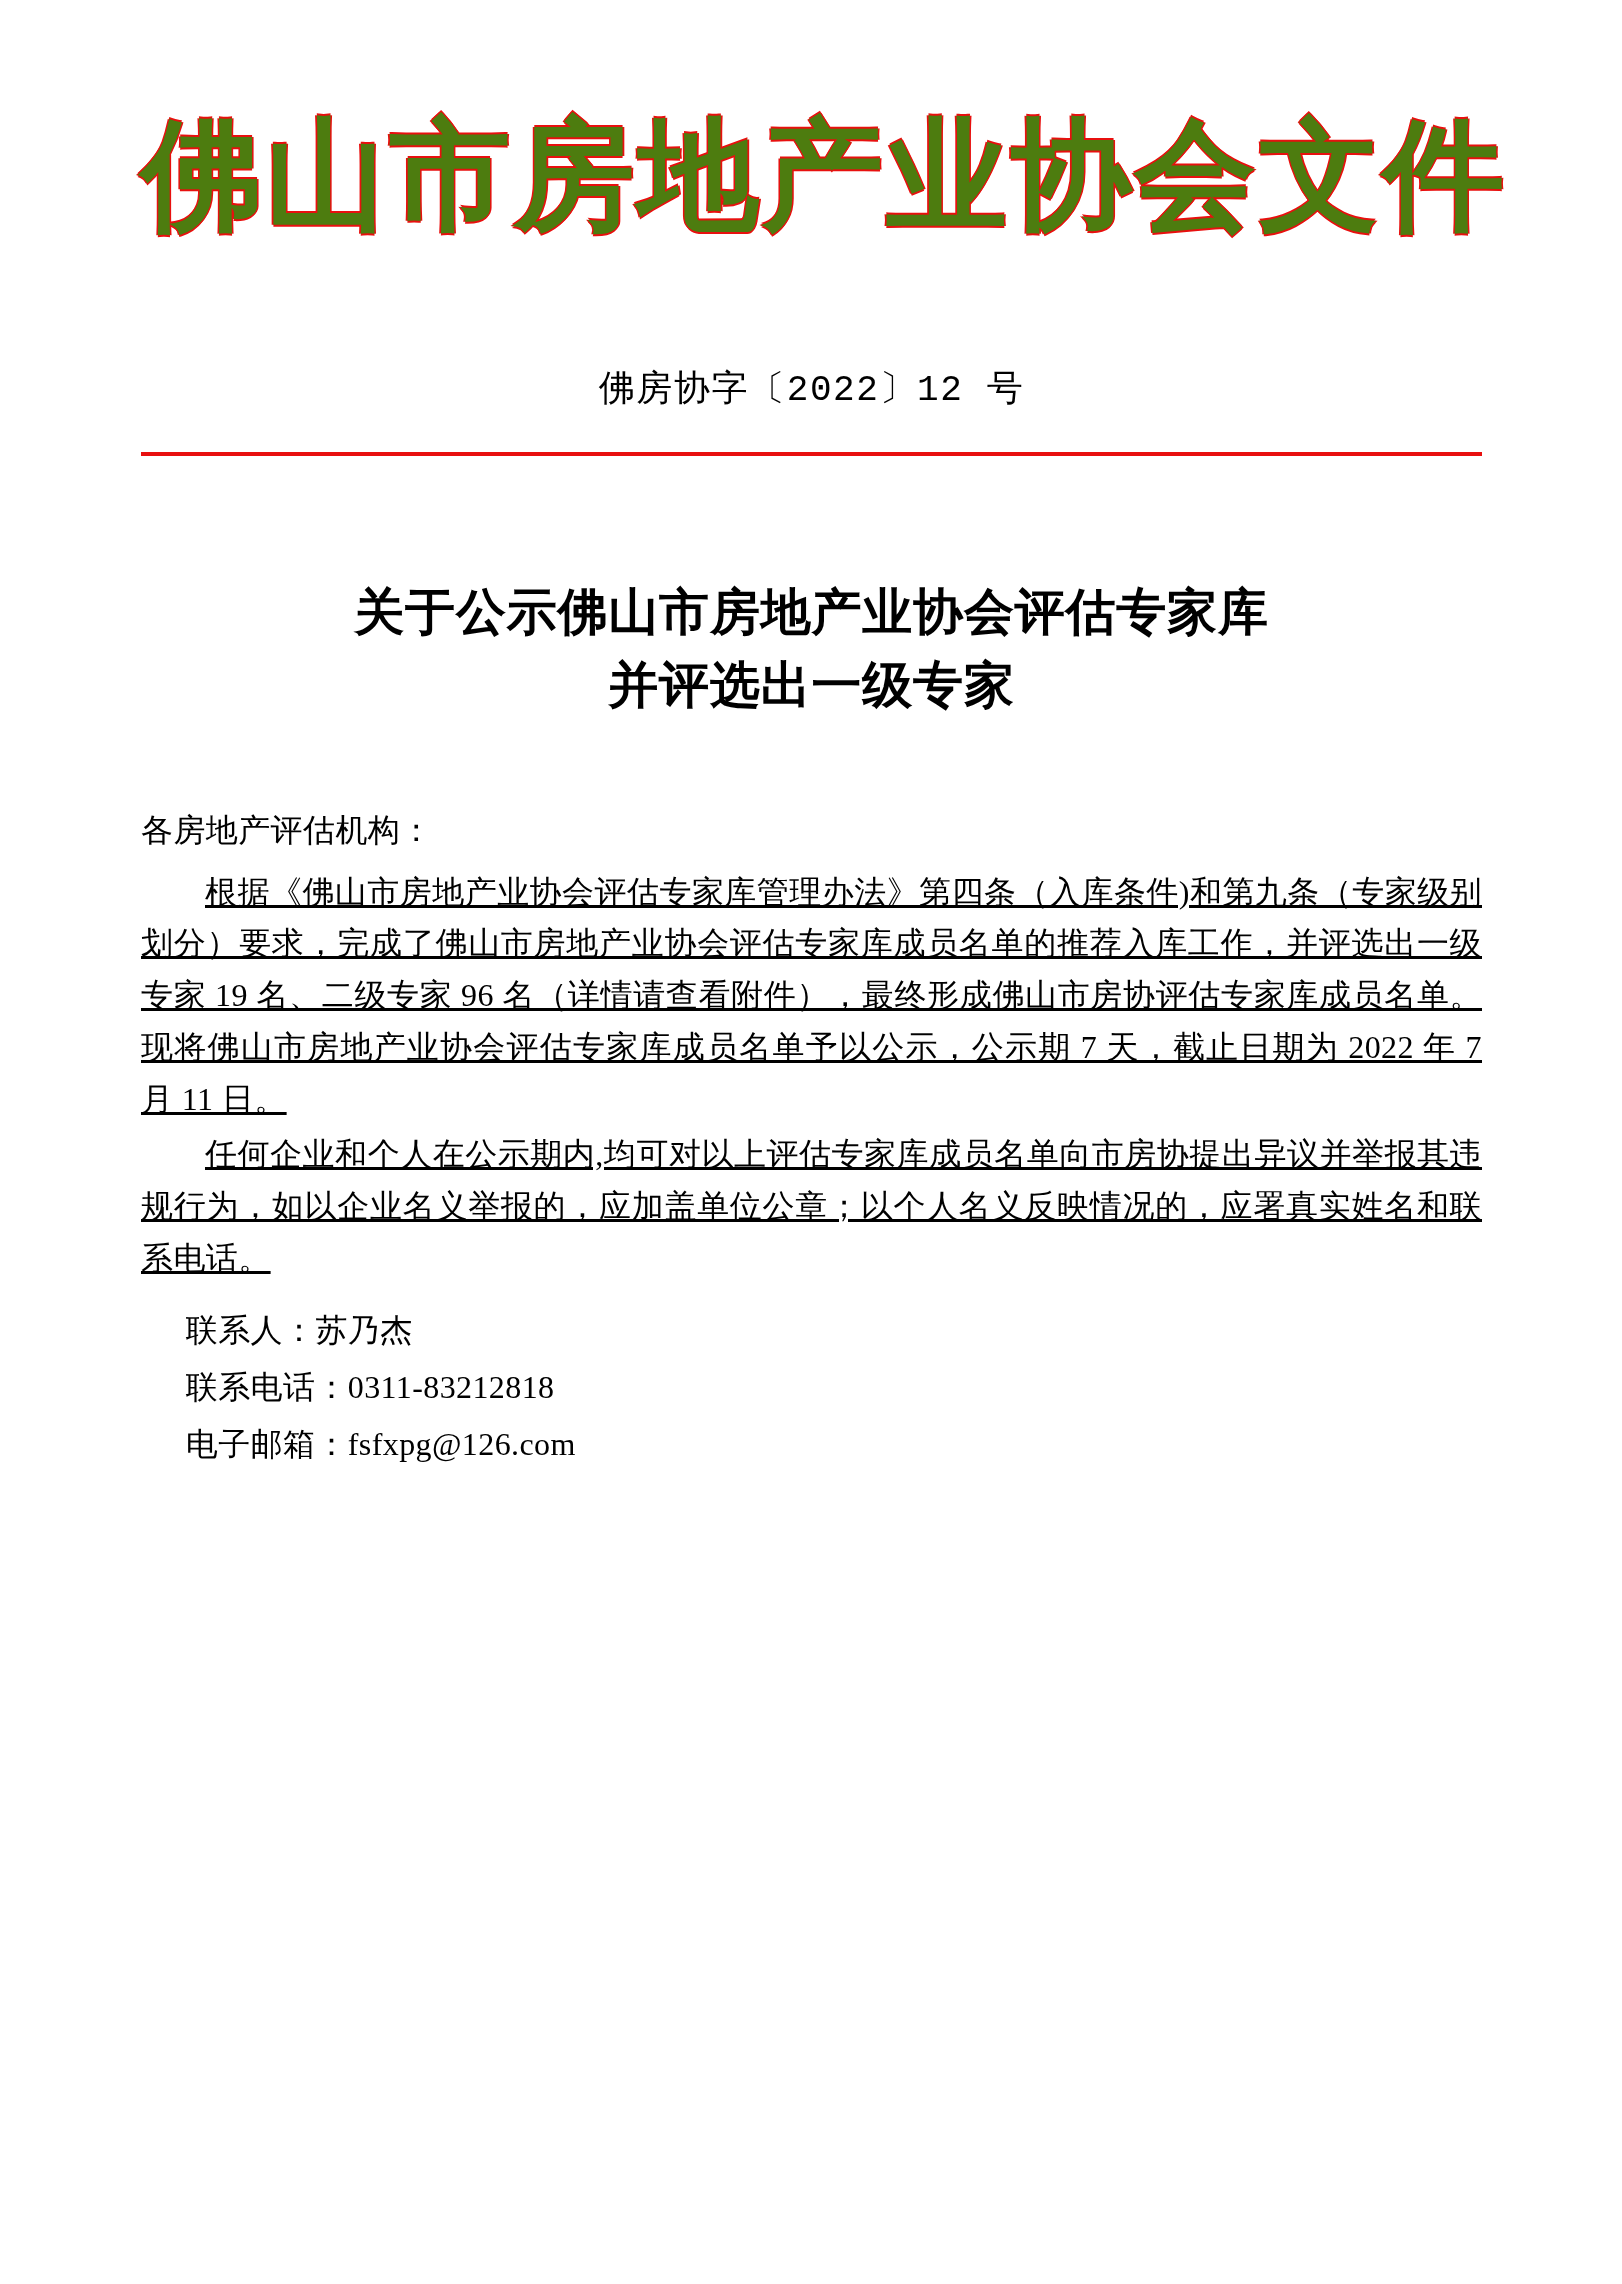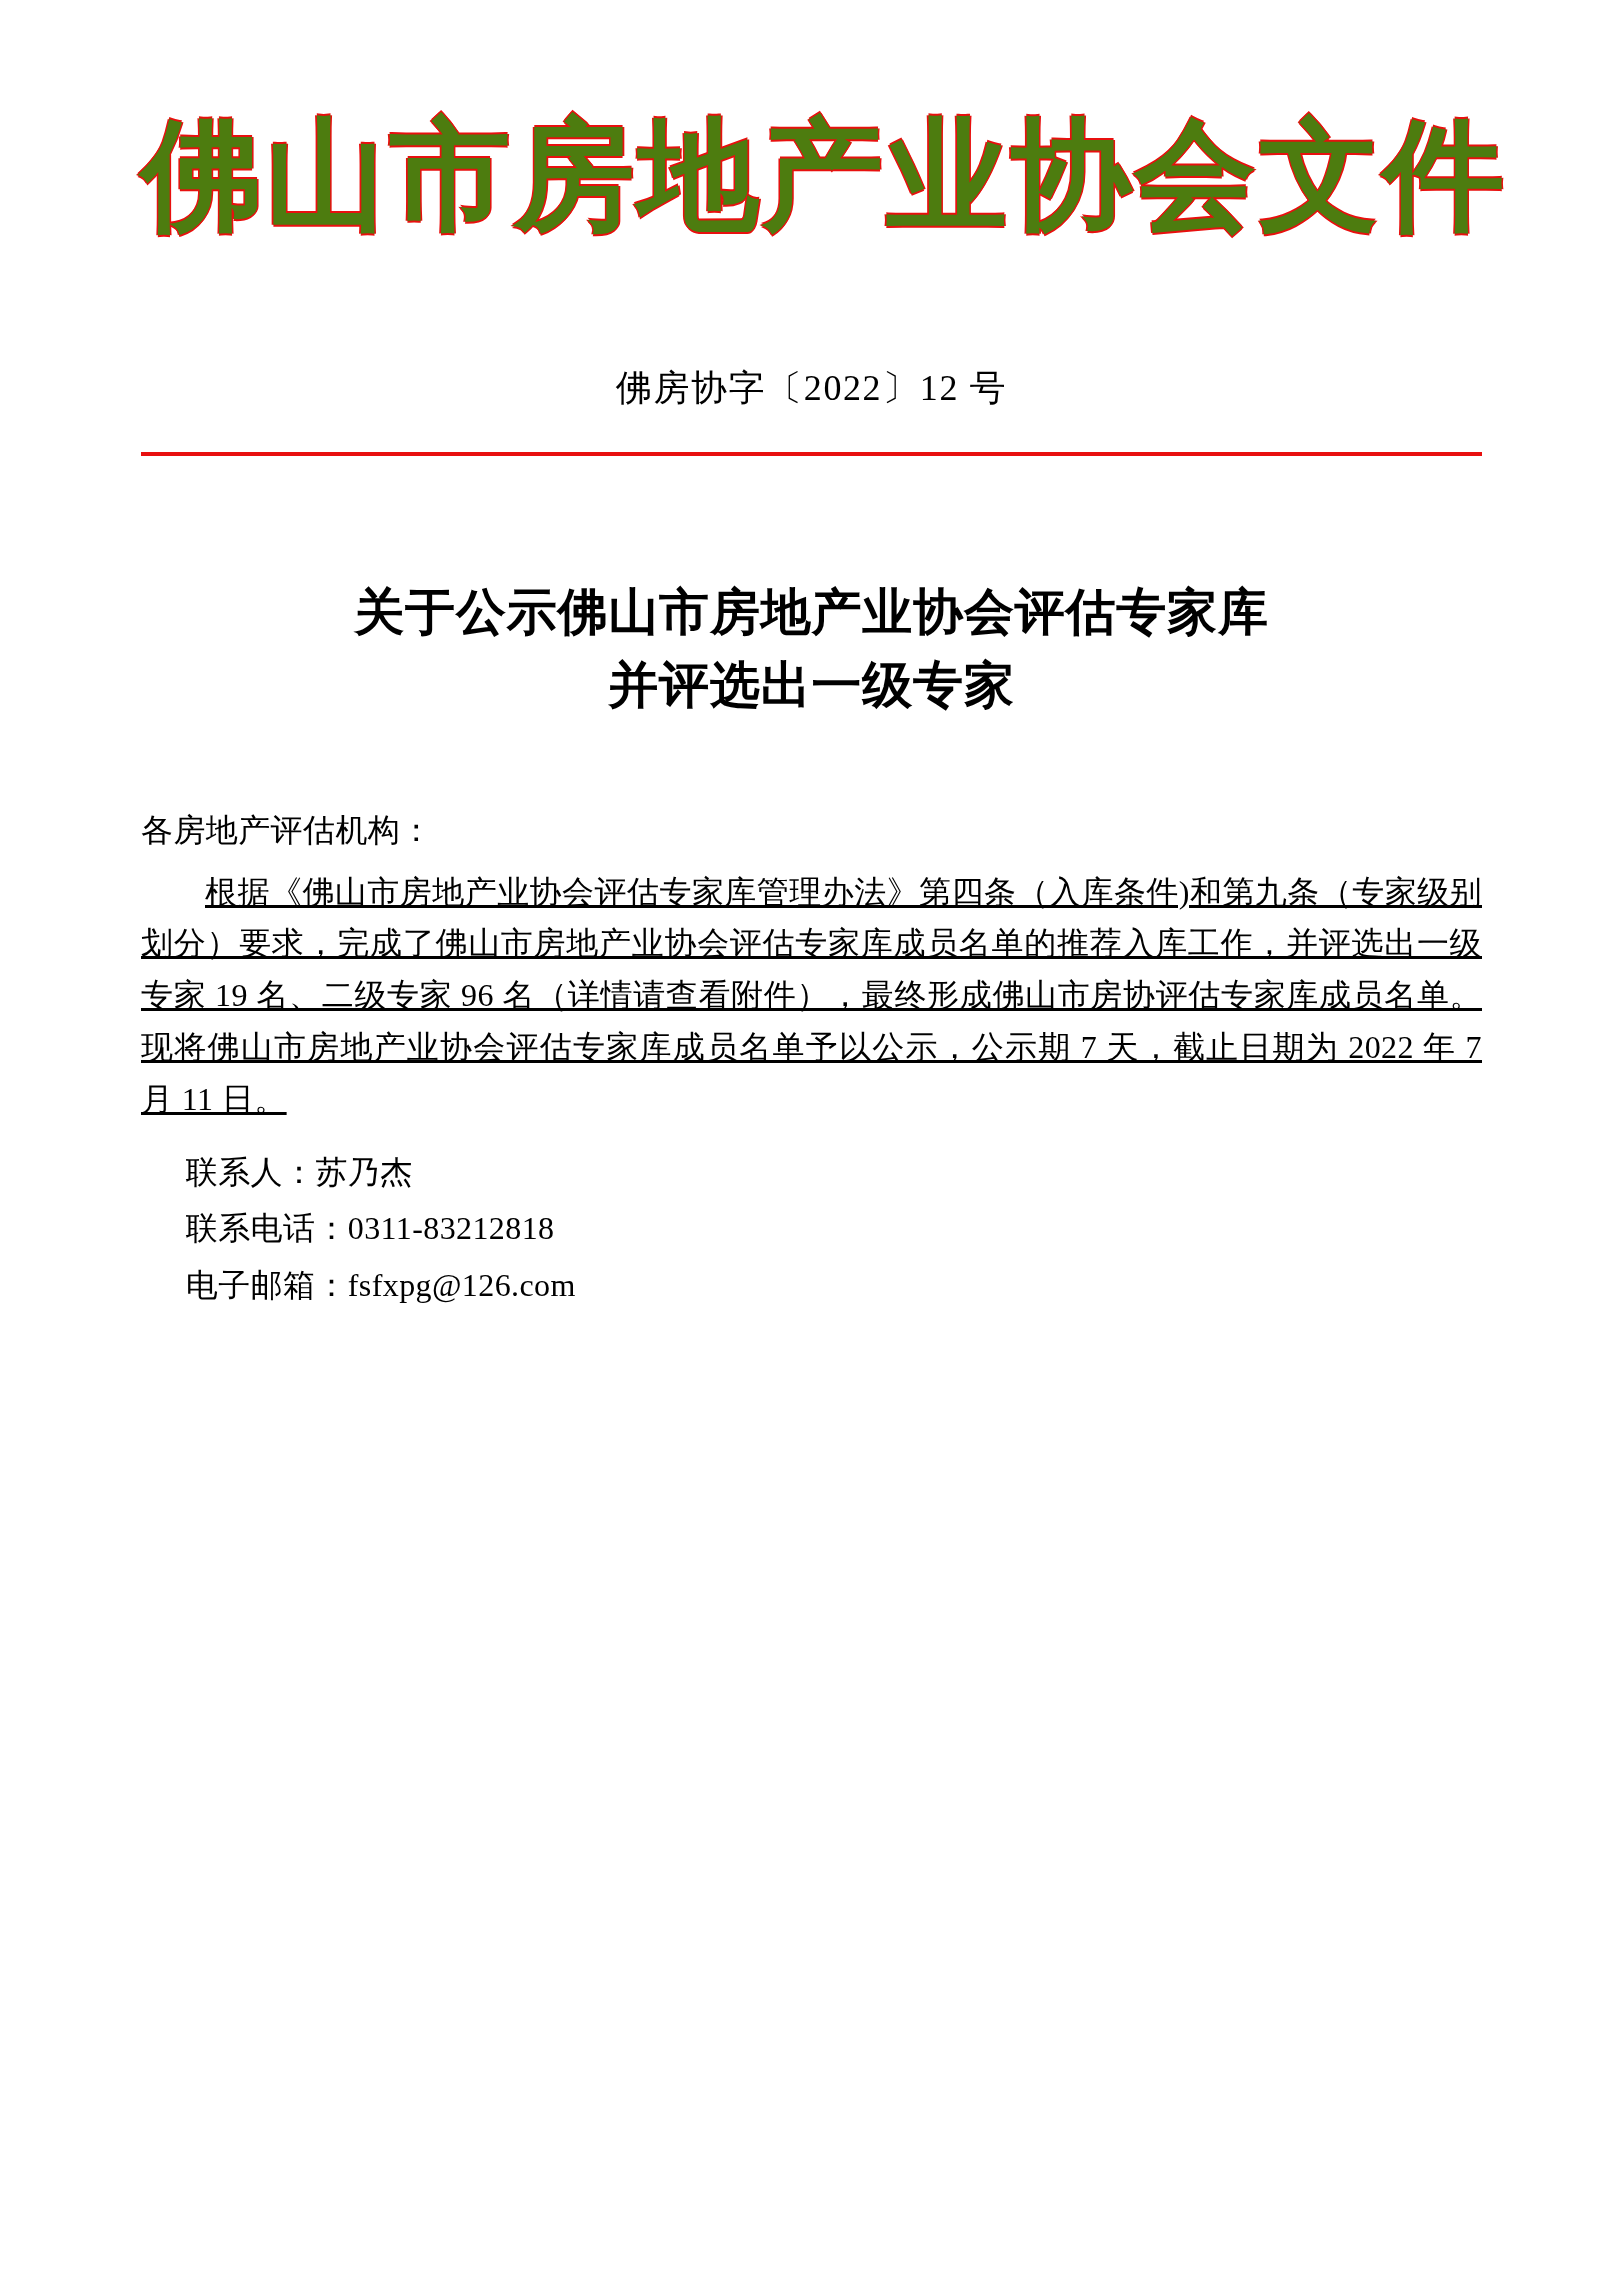--- a/index.html
+++ b/index.html
@@ -39,21 +39,21 @@
       0 1.6px 0 #e8100f,
       0 -1.6px 0 #e8100f;
   }
 
   
   .doc-number {
     margin-top: 120px;
     text-align: center;
     font-size: 36px;
     letter-spacing: 1.6px;
-    font-family: Liberation Serif, serif;
+    font-family: Liberation Mono, monospace;
   }
 
   .red-rule {
     margin-top: 39px;
     height: 4px;
     background: #e8100f;
     width: 100%;
   }
 
   
@@ -113,20 +113,21 @@
   <div class="doc-title">
     <span class="line">关于公示佛山市房地产业协会评估专家库</span>
     <span class="line">并评选出一级专家</span>
   </div>
 
   <div class="body-wrap">
     <div class="salutation">各房地产评估机构：</div>
 
     <p class="para">根据《佛山市房地产业协会评估专家库管理办法》第四条（入库条件)和第九条（专家级别划分）要求，完成了佛山市房地产业协会评估专家库成员名单的推荐入库工作，并评选出一级专家 19 名、二级专家 96 名（详情请查看附件），最终形成佛山市房协评估专家库成员名单。现将佛山市房地产业协会评估专家库成员名单予以公示，公示期 7 天，截止日期为 2022 年 7 月 11 日。</p>
 
+    <p class="para">任何企业和个人在公示期内,均可对以上评估专家库成员名单向市房协提出异议并举报其违规行为，如以企业名义举报的，应加盖单位公章；以个人名义反映情况的，应署真实姓名和联系电话。</p>
 
     <div class="contact-block">
       <p class="contact-line">联系人：苏乃杰</p>
       <p class="contact-line">联系电话：0311-83212818</p>
       <p class="contact-line mono-ish">电子邮箱：fsfxpg@126.com</p>
     </div>
   </div>
 
 </div>
 

